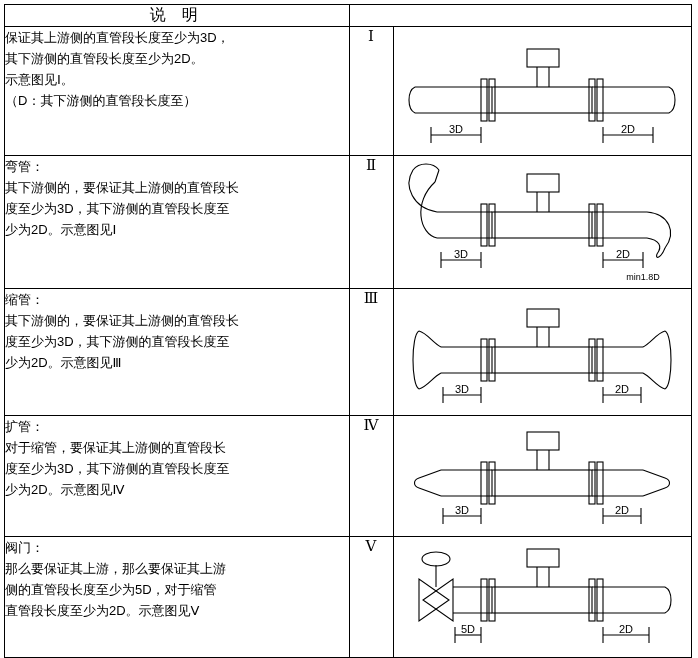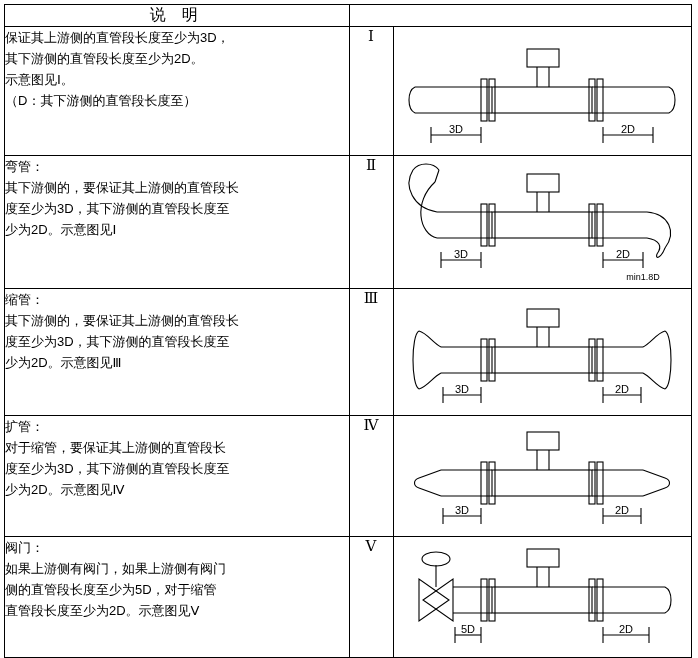--- a/index.html
+++ b/index.html
@@ -259,21 +259,21 @@
             </g>
             <text x="65" y="98" font-size="11" text-anchor="middle" font-family="Liberation Sans, sans-serif">3D</text>
             <text x="225" y="98" font-size="11" text-anchor="middle" font-family="Liberation Sans, sans-serif">2D</text>
           </svg>
         </td>
       </tr>
 
       <tr>
         <td class="desc">
           <div>阀门：</div>
-          <div>如果上游侧有阀门，如果上游侧有阀门</div>
+          <div>那么要保证其上游，那么要保证其上游</div>
           <div>侧的直管段长度至少为5D，对于缩管</div>
           <div>直管段长度至少为2D。示意图见Ⅴ</div>
         </td>
         <td class="num">
           <div class="num-inner">
               <span>Ⅴ</span>
             </div>
         </td>
         <td class="fig">
           <svg width="290" height="120" viewBox="0 0 290 120">

